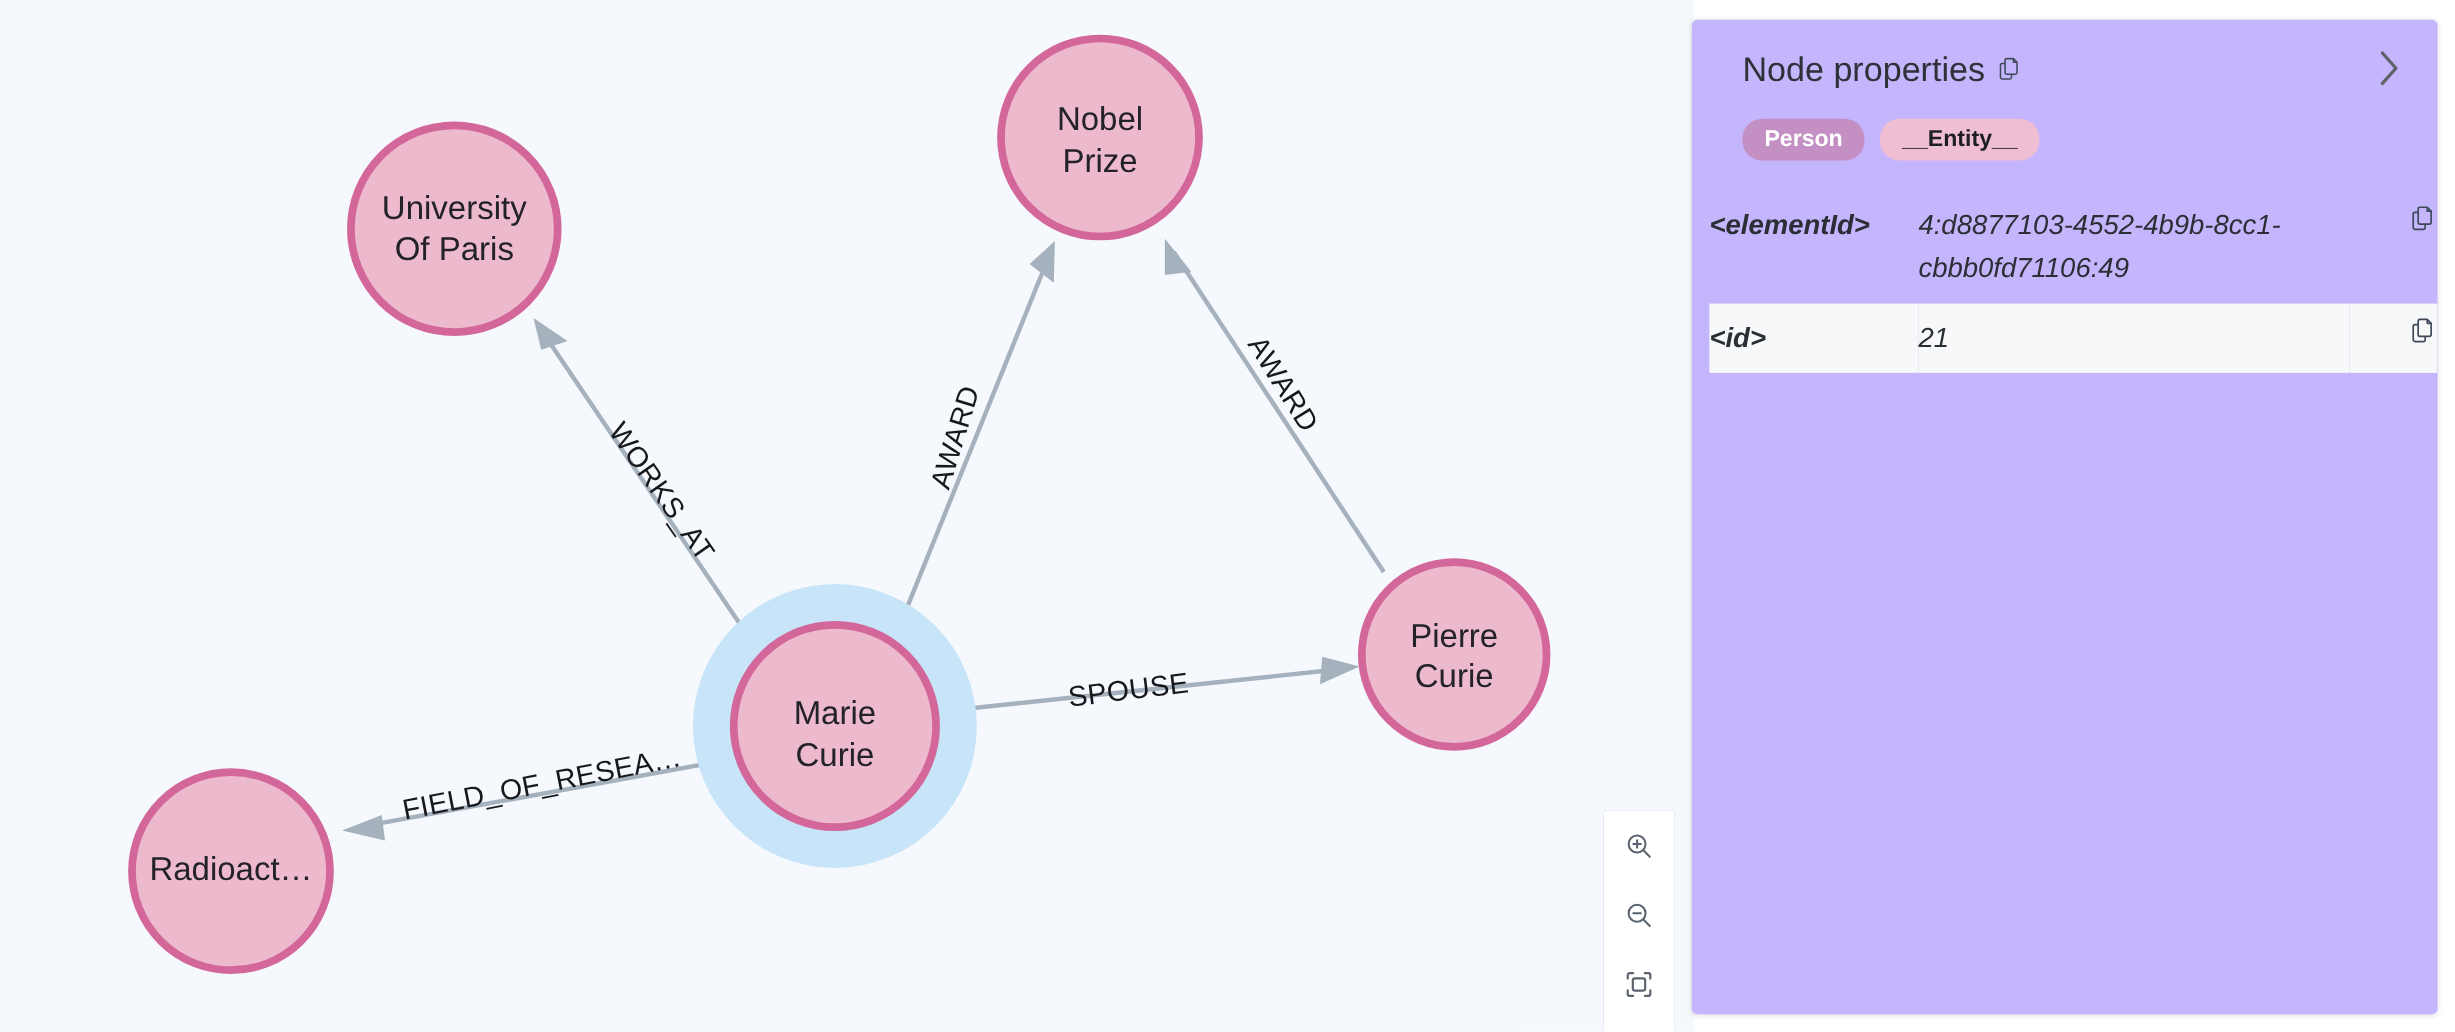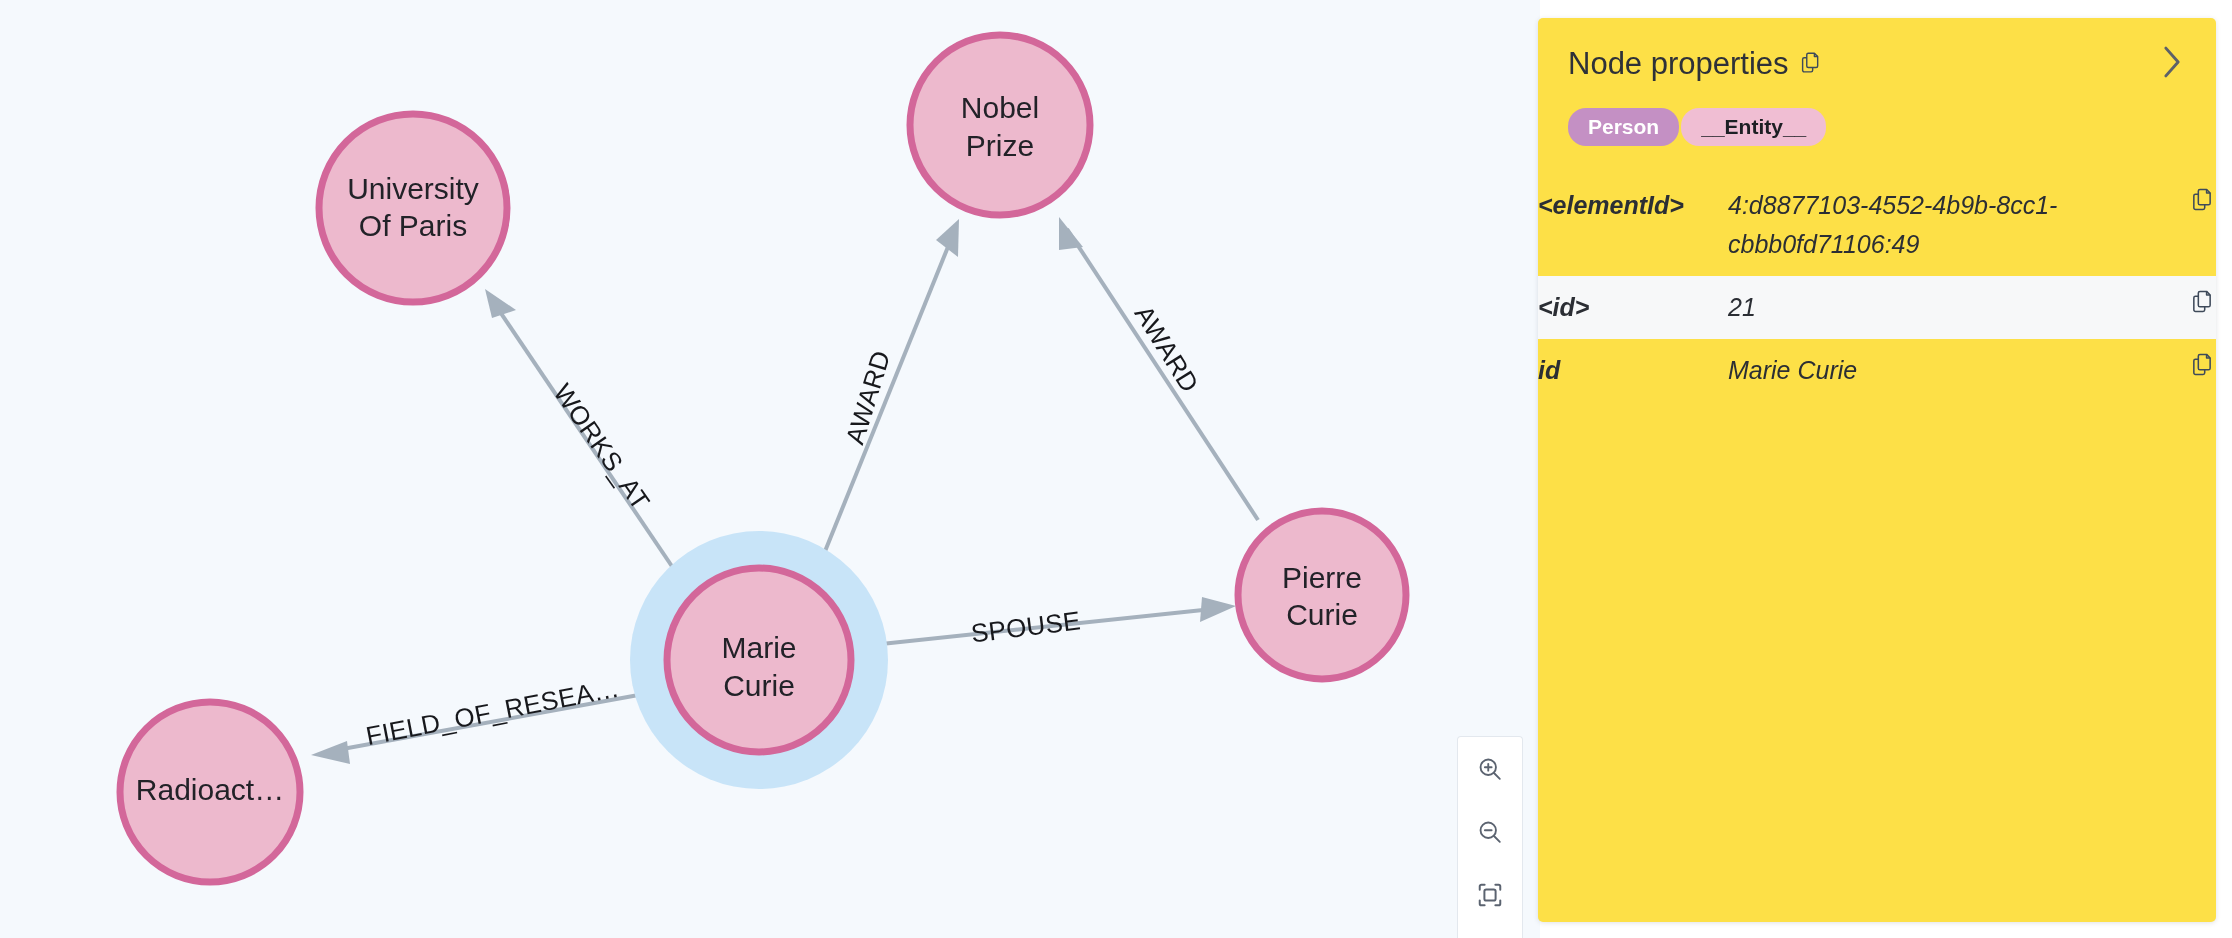--- a/index.html
+++ b/index.html
@@ -97,25 +97,26 @@
   }
   .zoom-btn svg { display: block; }
 
   
   #props-panel {
     position: absolute;
     left: 1538px;
     top: 18px;
     width: 678px;
     height: 904px;
-    background: #fde047;
+    background: #c4b5fd;
     border-radius: 5px;
     box-shadow: 0 1px 5px rgba(30,40,60,0.13);
     box-sizing: border-box;
     overflow: hidden;
+    padding-left: 16px;
   }
   #panel-header {
     position: relative;
     padding: 28px 30px 0 30px;
     display: flex;
     align-items: flex-start;
   }
   #panel-title {
     font-size: 31px;
     color: #2e3138;
@@ -136,21 +137,21 @@
     height: 40px;
     display: flex;
     align-items: center;
     justify-content: center;
     cursor: pointer;
   }
 
   #label-chips {
     padding: 26px 30px 0 30px;
     display: flex;
-    gap: 2px;
+    gap: 14px;
     align-items: center;
   }
   .chip {
     border-radius: 18px;
     font-size: 21px;
     font-weight: bold;
     padding: 8px 20px;
     line-height: 22px;
     white-space: nowrap;
     cursor: pointer;
@@ -348,29 +349,16 @@
           <td class="prop-copy">
             <span title="Copy value">
               <svg width="24" height="26" viewBox="0 0 20 22" fill="none" stroke="#3e4a5a" stroke-width="1.3" stroke-linejoin="round">
                 <path d="M12.2 1.2H6.6a1.4 1.4 0 0 0-1.4 1.4v10.2a1.4 1.4 0 0 0 1.4 1.4h7.2a1.4 1.4 0 0 0 1.4-1.4V4.2z"></path>
                 <path d="M12.2 1.2v3h3"></path>
                 <path d="M10.6 14.2v2.6a1.4 1.4 0 0 1-1.4 1.4H2.8a1.4 1.4 0 0 1-1.4-1.4V6.6a1.4 1.4 0 0 1 1.4-1.4h2.4"></path>
               </svg>
             </span>
           </td>
         </tr>
-        <tr>
-          <td class="prop-key">id</td>
-          <td class="prop-val">Marie Curie</td>
-          <td class="prop-copy">
-            <span title="Copy value">
-              <svg width="24" height="26" viewBox="0 0 20 22" fill="none" stroke="#3e4a5a" stroke-width="1.3" stroke-linejoin="round">
-                <path d="M12.2 1.2H6.6a1.4 1.4 0 0 0-1.4 1.4v10.2a1.4 1.4 0 0 0 1.4 1.4h7.2a1.4 1.4 0 0 0 1.4-1.4V4.2z"></path>
-                <path d="M12.2 1.2v3h3"></path>
-                <path d="M10.6 14.2v2.6a1.4 1.4 0 0 1-1.4 1.4H2.8a1.4 1.4 0 0 1-1.4-1.4V6.6a1.4 1.4 0 0 1 1.4-1.4h2.4"></path>
-              </svg>
-            </span>
-          </td>
-        </tr>
       </tbody>
     </table>
   </div>
 </div>
 
 </body></html>

